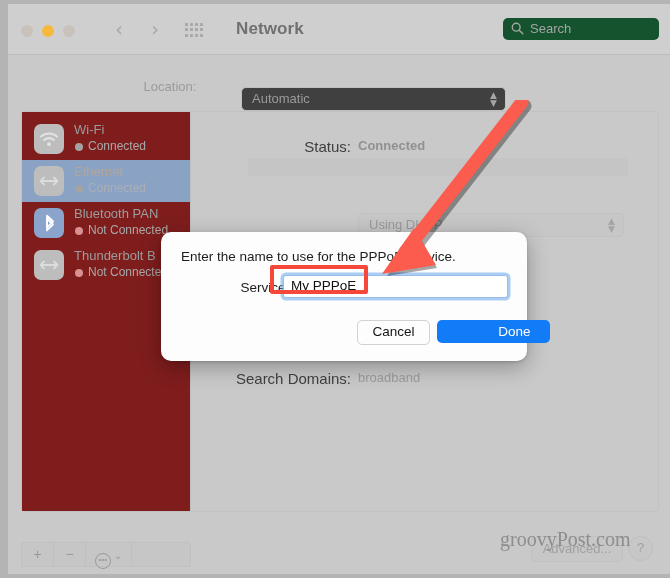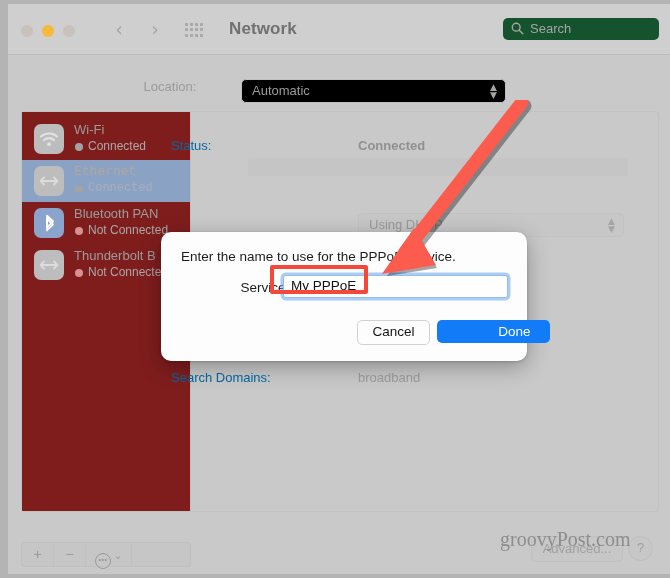--- a/index.html
+++ b/index.html
@@ -82,21 +82,21 @@
   #grid-icon i {
     display: block;
     width: 3px;
     height: 3px;
     background: #a9a9a9;
     border-radius: 0.5px;
   }
 
   #win-title {
     position: absolute;
-    left: 221px;
+    left: 228px;
     top: 15px;
     font-size: 17px;
     font-weight: bold;
     color: #717171;
     letter-spacing: 0.1px;
   }
 
   #search-field {
     position: absolute;
     left: 495px;
@@ -145,24 +145,24 @@
     left: 102px;
     top: 4px;
     width: 120px;
     text-align: center;
     font-size: 13px;
     color: #9b9b9b;
   }
   #location-select {
     position: absolute;
     left: 233px;
-    top: 4px;
+    top: 12px;
     width: 263px;
     height: 22px;
-    background: #000000;
+    background: #404040;
     border: 1px solid #c0c0c0;
     border-radius: 5px;
   }
   #location-value {
     position: absolute;
     left: 10px;
     top: 3px;
     font-size: 13px;
     color: #9a9a9a;
   }
@@ -200,21 +200,21 @@
     height: 399px;
     background: #7f1d1d;
     border-right: 1px solid #bfbfbf;
   }
   .net-row {
     position: absolute;
     left: 0;
     width: 168px;
     height: 42px;
   }
-  .net-row.selected { background: #8aa2c4; font-family: Liberation Mono, monospace; }
+  .net-row.selected { background: #8aa2c4; }
   .net-icon {
     position: absolute;
     left: 12px;
     top: 6px;
     width: 30px;
     height: 30px;
     border-radius: 7px;
     background: #bdbdbd;
   }
   .net-icon.bt { background: #8aa4cc; }
@@ -250,22 +250,23 @@
   
   #detail {
     position: absolute;
     left: 169px;
     top: 0;
     width: 467px;
     height: 399px;
   }
   .lbl {
     position: absolute;
-    font-size: 13px;
-    color: #0369a1;
+    text-align: right;
+    font-size: 15px;
+    color: #404040;
   }
   .val {
     position: absolute;
     font-size: 13px;
     color: #9c9c9c;
   }
   .val.bold { font-weight: bold; color: #919191; }
 
   #status-label { left: -20px; top: 26px; width: 180px; }
   #status-value { left: 167px; top: 26px; }

